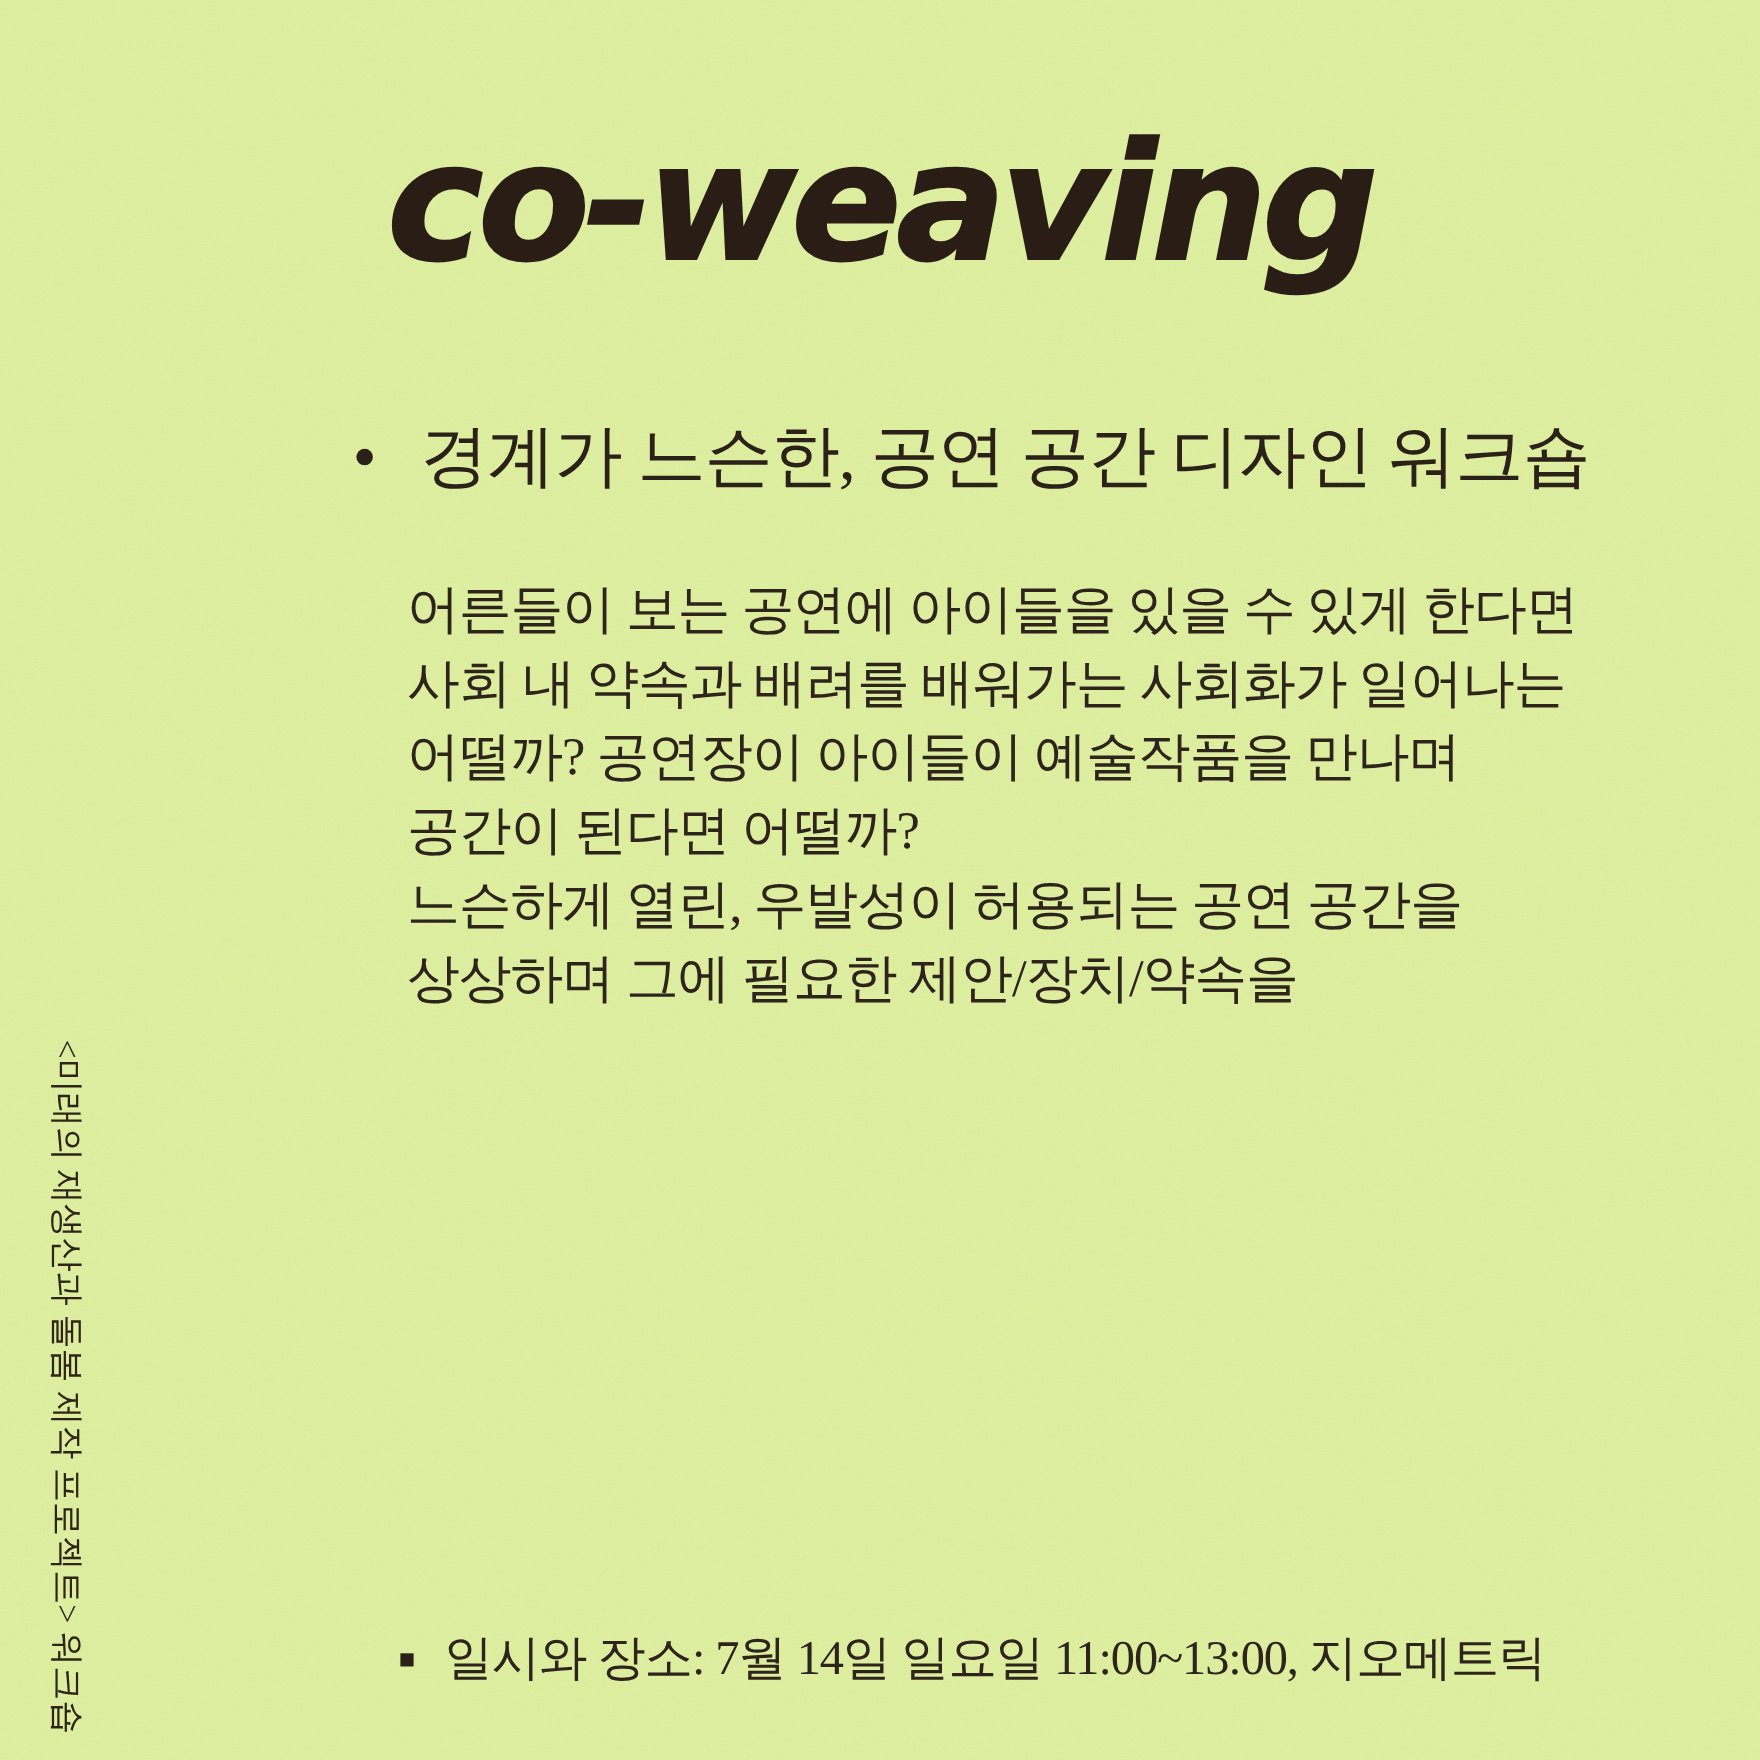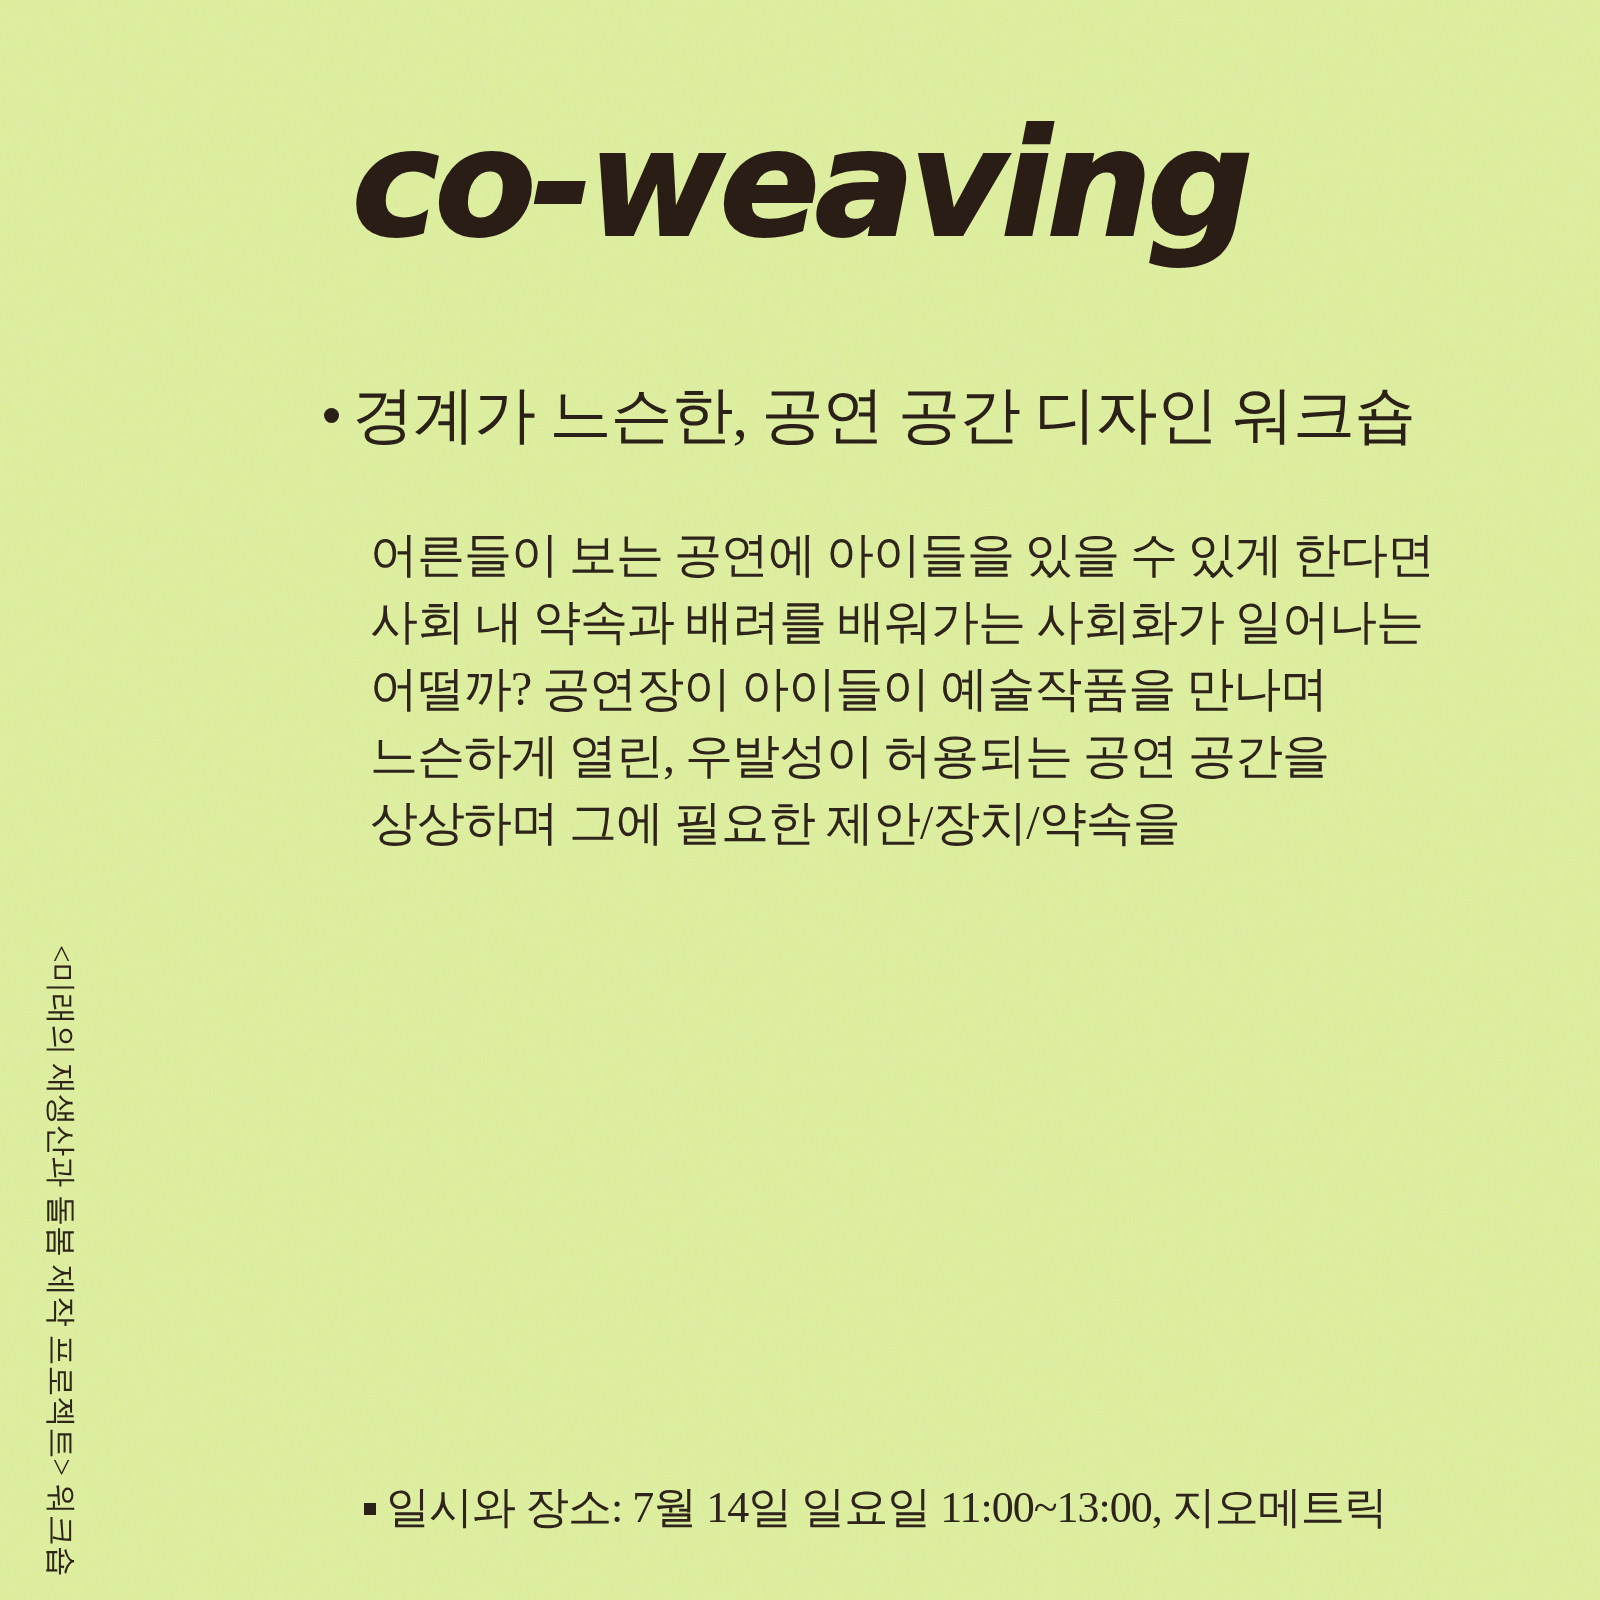--- a/index.html
+++ b/index.html
@@ -31,21 +31,21 @@
     letter-spacing: -5px;
     color: #2a1d16;
     -webkit-text-stroke: 2px #2a1d16;
   }
   .heading {
     position: absolute;
     left: 324px;
     top: 380px;
     display: flex;
     align-items: center;
-    gap: 13px;
+    gap: 43px;
   }
   .dot {
     width: 15px;
     height: 15px;
     border-radius: 50%;
     background: #2c2118;
     flex: none;
   }
   .heading-text {
     font-size: 62px;
@@ -62,21 +62,21 @@
     line-height: 67px;
     letter-spacing: -1px;
   }
   .body-text .line { white-space: nowrap; }
   .footer {
     position: absolute;
     left: 364px;
     top: 1478px;
     display: flex;
     align-items: center;
-    gap: 10px;
+    gap: 28px;
   }
   .sq {
     width: 12px;
     height: 12px;
     background: #2c2118;
     flex: none;
     margin-top: 2px;
   }
   .footer-text {
     font-size: 44px;
@@ -113,20 +113,21 @@
 
   <div class="heading">
     <span class="dot"></span>
     <span class="heading-text">경계가 느슨한, 공연 공간 디자인 워크숍</span>
   </div>
 
   <div class="body-text">
     <div class="line">어른들이 보는 공연에 아이들을 있을 수 있게 한다면</div>
     <div class="line">사회 내 약속과 배려를 배워가는 사회화가 일어나는</div>
     <div class="line">어떨까? 공연장이 아이들이 예술작품을 만나며</div>
+    <div class="line">공간이 된다면 어떨까?</div>
     <div class="line">느슨하게 열린, 우발성이 허용되는 공연 공간을</div>
     <div class="line">상상하며 그에 필요한 제안/장치/약속을</div>
   </div>
 
   <div class="side">&lt;미래의 재생산과 돌봄 제작 프로젝트&gt; 워크숍</div>
 
   <div class="footer">
     <span class="sq"></span>
     <span class="footer-text">일시와 장소: 7월 14일 일요일 11:00~13:00, 지오메트릭</span>
   </div>

